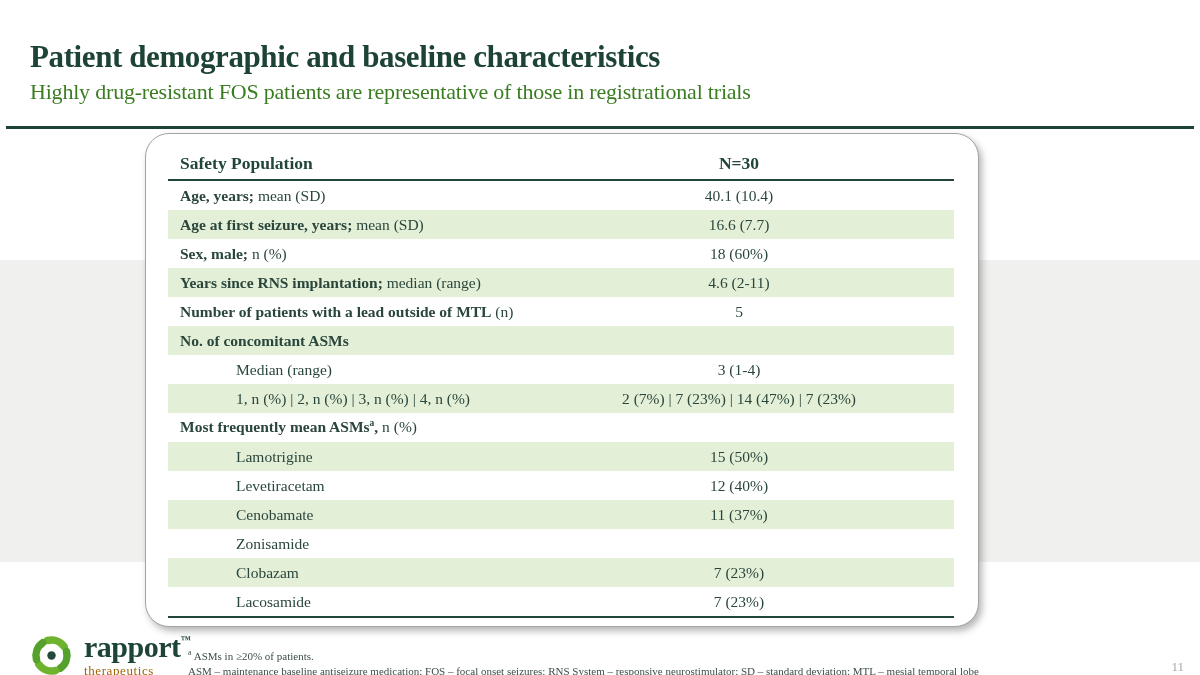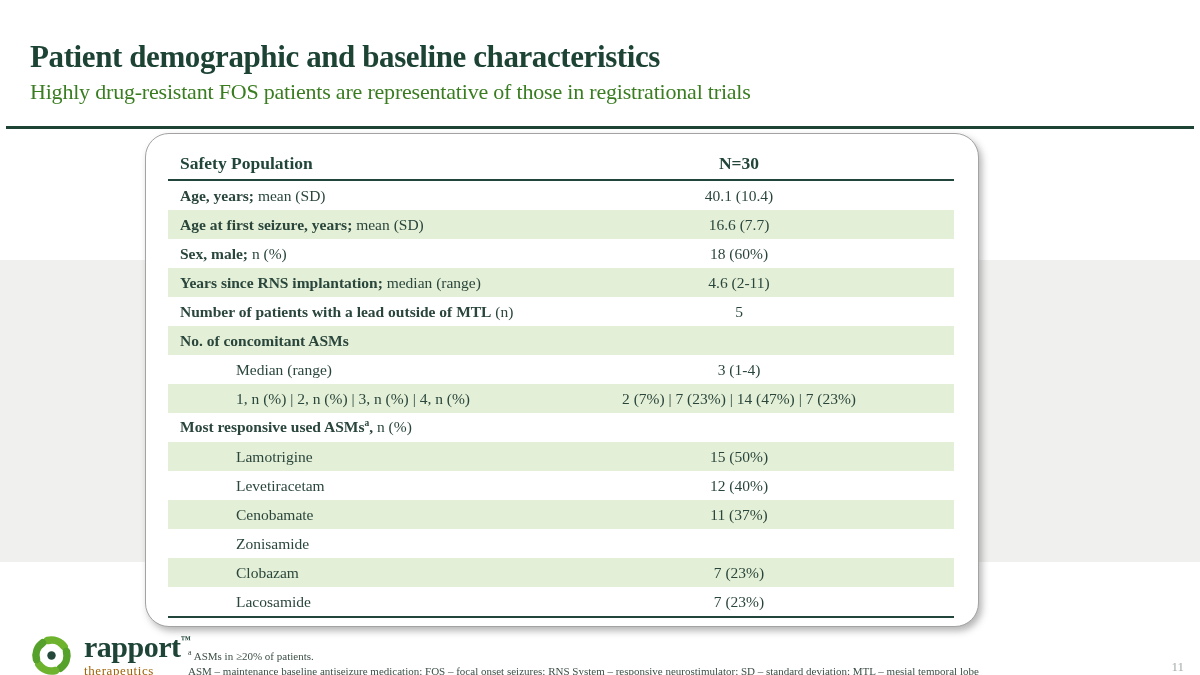--- a/index.html
+++ b/index.html
@@ -107,21 +107,21 @@
           </div>
           <div class="t-row indent">
             <div class="t-label"><span>Median (range)</span></div>
             <div class="t-value">3 (1-4)</div>
           </div>
           <div class="t-row shaded indent">
             <div class="t-label"><span>1, n (%) | 2, n (%) | 3, n (%) | 4, n (%)</span></div>
             <div class="t-value">2 (7%) | 7 (23%) | 14 (47%) | 7 (23%)</div>
           </div>
           <div class="t-row">
-            <div class="t-label"><span class="b">Most responsive used ASMs</span><sup>a</sup><span class="b">,</span><span> n (%)</span></div>
+            <div class="t-label"><span class="b">Most frequently mean ASMs</span><sup>a</sup><span class="b">,</span><span> n (%)</span></div>
             <div class="t-value"></div>
           </div>
           <div class="t-row shaded indent">
             <div class="t-label"><span>Lamotrigine</span></div>
             <div class="t-value">15 (50%)</div>
           </div>
           <div class="t-row indent">
             <div class="t-label"><span>Levetiracetam</span></div>
             <div class="t-value">12 (40%)</div>
           </div>

